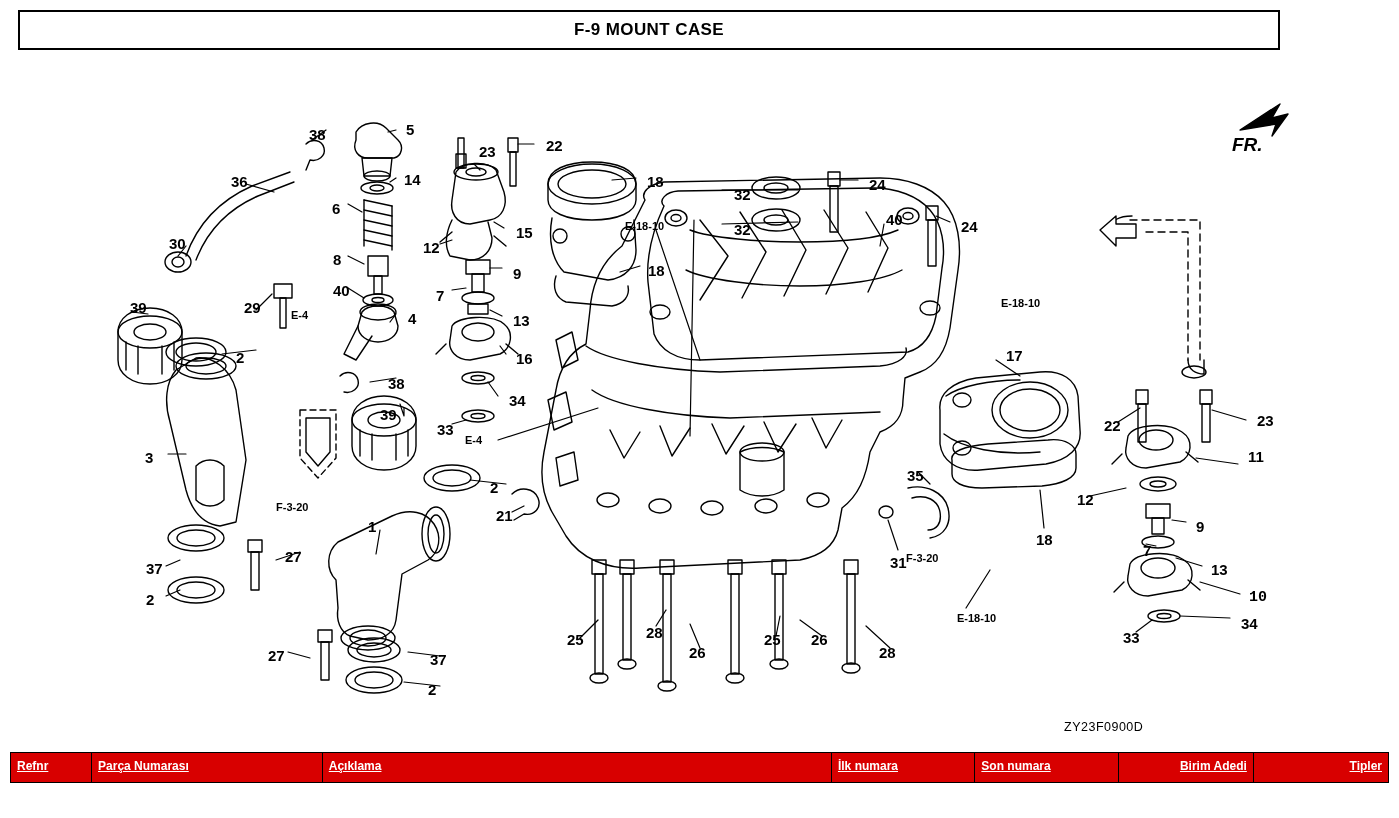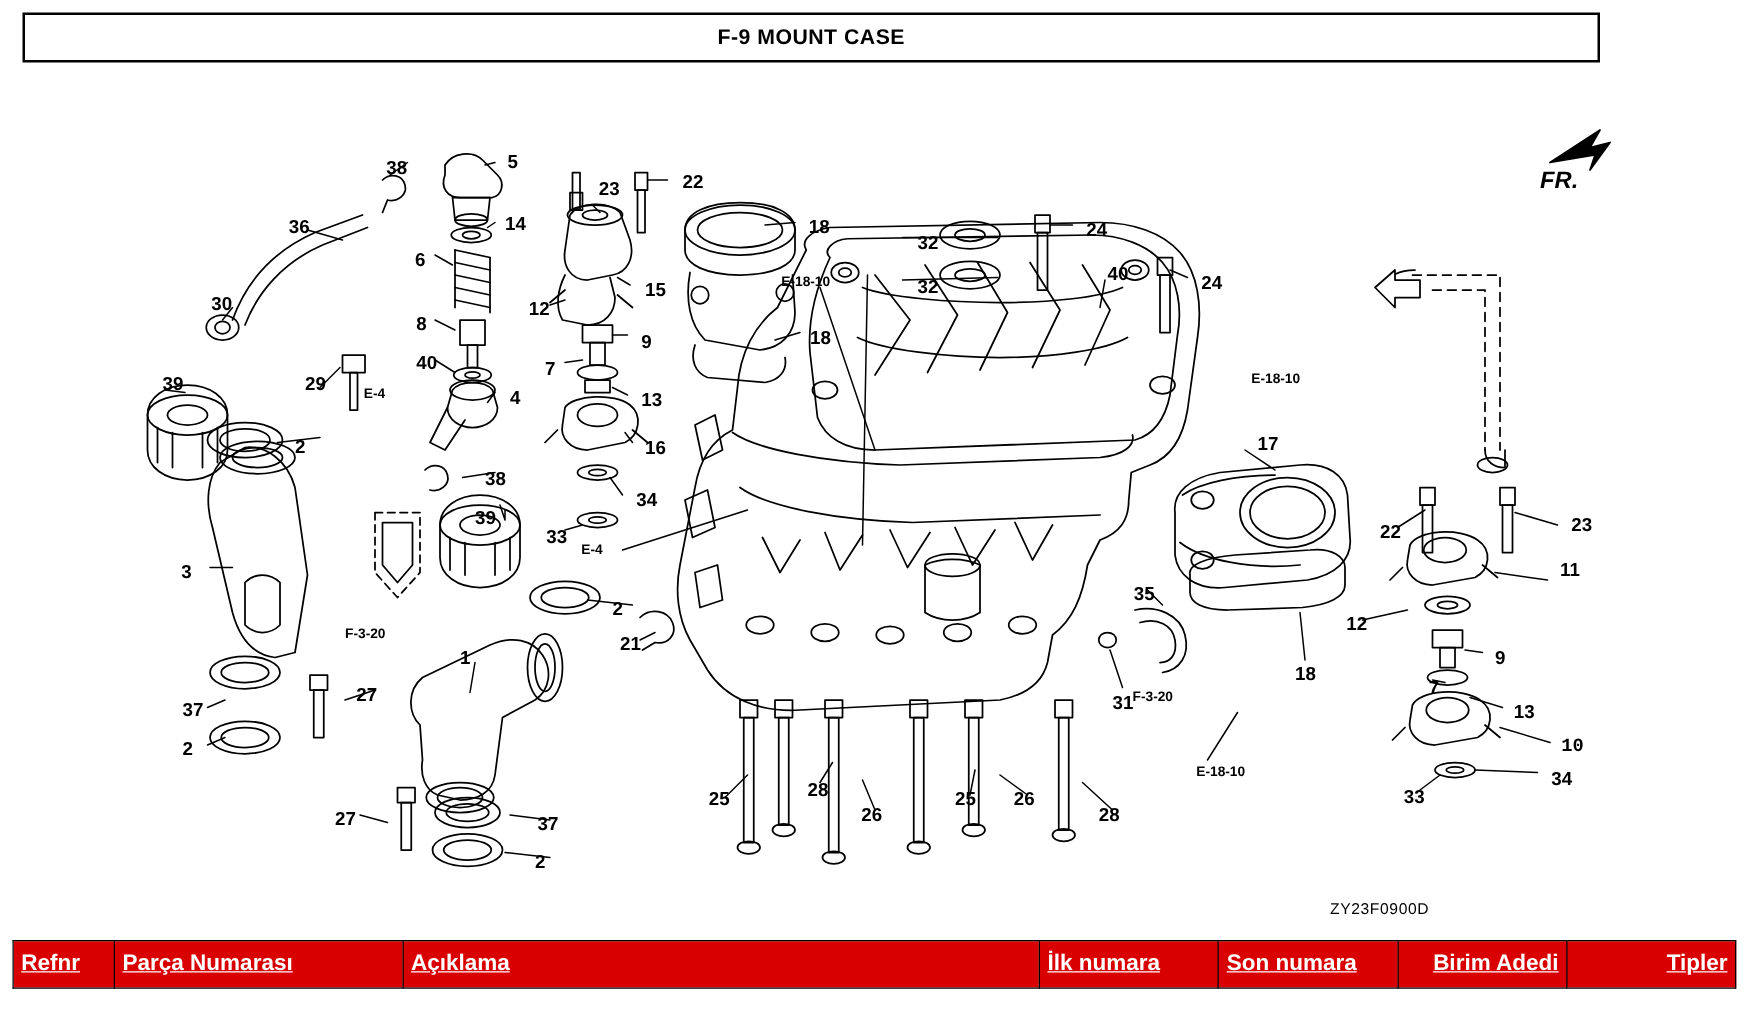--- a/index.html
+++ b/index.html
@@ -76,21 +76,21 @@
     left: 10px;
     top: 752px;
     width: 1379px;
     border-collapse: collapse;
     table-layout: fixed;
   }
   .parts-table th {
     background: #d80000;
     color: #ffffff;
     border: 1px solid #000000;
-    font-size: 18px;
+    font-size: 12px;
     font-weight: bold;
     padding: 6px 6px 8px 6px;
     vertical-align: top;
     line-height: 1.25;
     text-decoration: underline;
   }
   .th-left { text-align: left; }
   .th-center { text-align: right; }
   .th-right { text-align: right; }
 </style>

